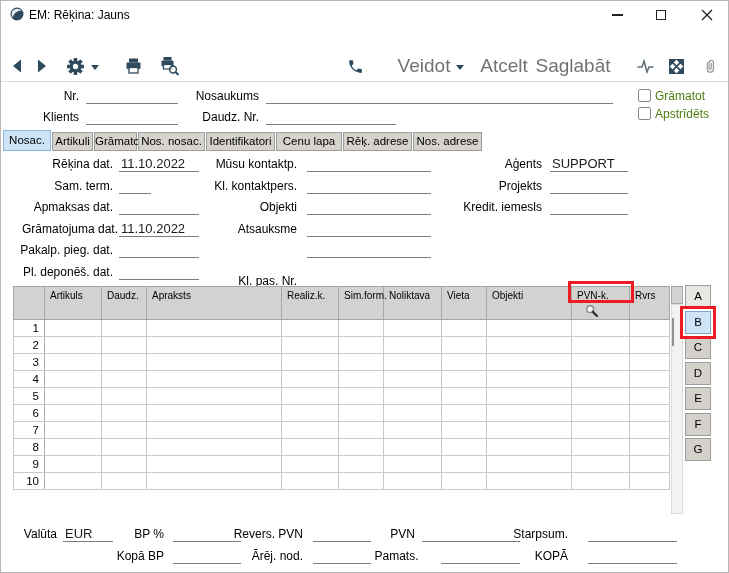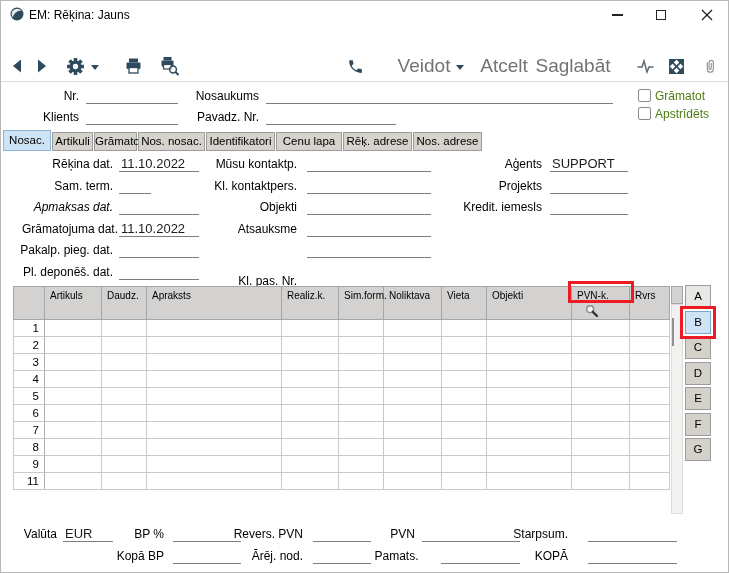--- a/index.html
+++ b/index.html
@@ -154,42 +154,42 @@
       </svg>
     </div>
   </div>
 
   <span class="lbl" style="left:0;top:88px;width:78px;">Nr.</span>
   <div class="fld" style="left:85px;top:87px;width:90px;"></div>
   <span class="lbl" style="left:180px;top:88px;width:78px;">Nosaukums</span>
   <div class="fld" style="left:265px;top:87px;width:345px;"></div>
   <span class="lbl" style="left:0;top:109px;width:78px;">Klients</span>
   <div class="fld" style="left:85px;top:108px;width:90px;"></div>
-  <span class="lbl" style="left:180px;top:109px;width:78px;">Pavadz. Nr.</span>
+  <span class="lbl" style="left:180px;top:109px;width:78px;">Daudz. Nr.</span>
   <div class="fld" style="left:265px;top:108px;width:128px;"></div>
 
   <div class="cbx" style="left:637px;top:88px;"></div>
   <span class="cbx-label" style="left:654px;top:88px;">Grāmatot</span>
   <div class="cbx" style="left:637px;top:106px;"></div>
   <span class="cbx-label" style="left:654px;top:106px;">Apstrīdēts</span>
 
   <div class="tab active" style="left:2px;width:48px;">Nosac.</div>
   <div class="tab" style="left:51px;width:41px;">Artikuli</div>
   <div class="tab" style="left:93px;width:43px;">Grāmatot</div>
   <div class="tab" style="left:137px;width:67px;">Nos. nosac.</div>
   <div class="tab" style="left:205px;width:69px;">Identifikatori</div>
   <div class="tab" style="left:275px;width:66px;">Cenu lapa</div>
   <div class="tab" style="left:342px;width:69px;">Rēķ. adrese</div>
   <div class="tab" style="left:412px;width:69px;">Nos. adrese</div>
 
   <span class="lbl" style="left:2px;top:156px;width:110px;">Rēķina dat.</span>
   <div class="fld" style="left:118px;top:155px;width:78px;">11.10.2022</div>
   <span class="lbl" style="left:2px;top:178px;width:110px;">Sam. term.</span>
   <div class="fld" style="left:118px;top:177px;width:30px;"></div>
-  <span class="lbl" style="left:2px;top:199px;width:110px;font-style:italic;">Apmaksas dat.</span>
+  <span class="lbl" style="left:2px;top:199px;width:110px;">Apmaksas dat.</span>
   <div class="fld" style="left:118px;top:198px;width:78px;"></div>
   <span class="lbl" style="left:7px;top:221px;width:110px;">Grāmatojuma dat.</span>
   <div class="fld" style="left:118px;top:220px;width:78px;">11.10.2022</div>
   <span class="lbl" style="left:2px;top:242px;width:110px;">Pakalp. pieg. dat.</span>
   <div class="fld" style="left:118px;top:241px;width:78px;"></div>
   <span class="lbl" style="left:2px;top:264px;width:110px;">Pl. deponēš. dat.</span>
   <div class="fld" style="left:118px;top:263px;width:78px;"></div>
 
   <span class="lbl" style="left:186px;top:156px;width:110px;text-align:right;">Mūsu kontaktp.</span>
   <div class="fld" style="left:306px;top:155px;width:122px;"></div>
@@ -350,21 +350,21 @@
           <td></td>
           <td></td>
           <td></td>
           <td></td>
           <td></td>
           <td></td>
           <td></td>
           <td></td>
         </tr>
         <tr>
-          <td class="rownum">11</td>
+          <td class="rownum">10</td>
           <td></td>
           <td></td>
           <td></td>
           <td></td>
           <td></td>
           <td></td>
           <td></td>
           <td></td>
           <td></td>
           <td></td>

